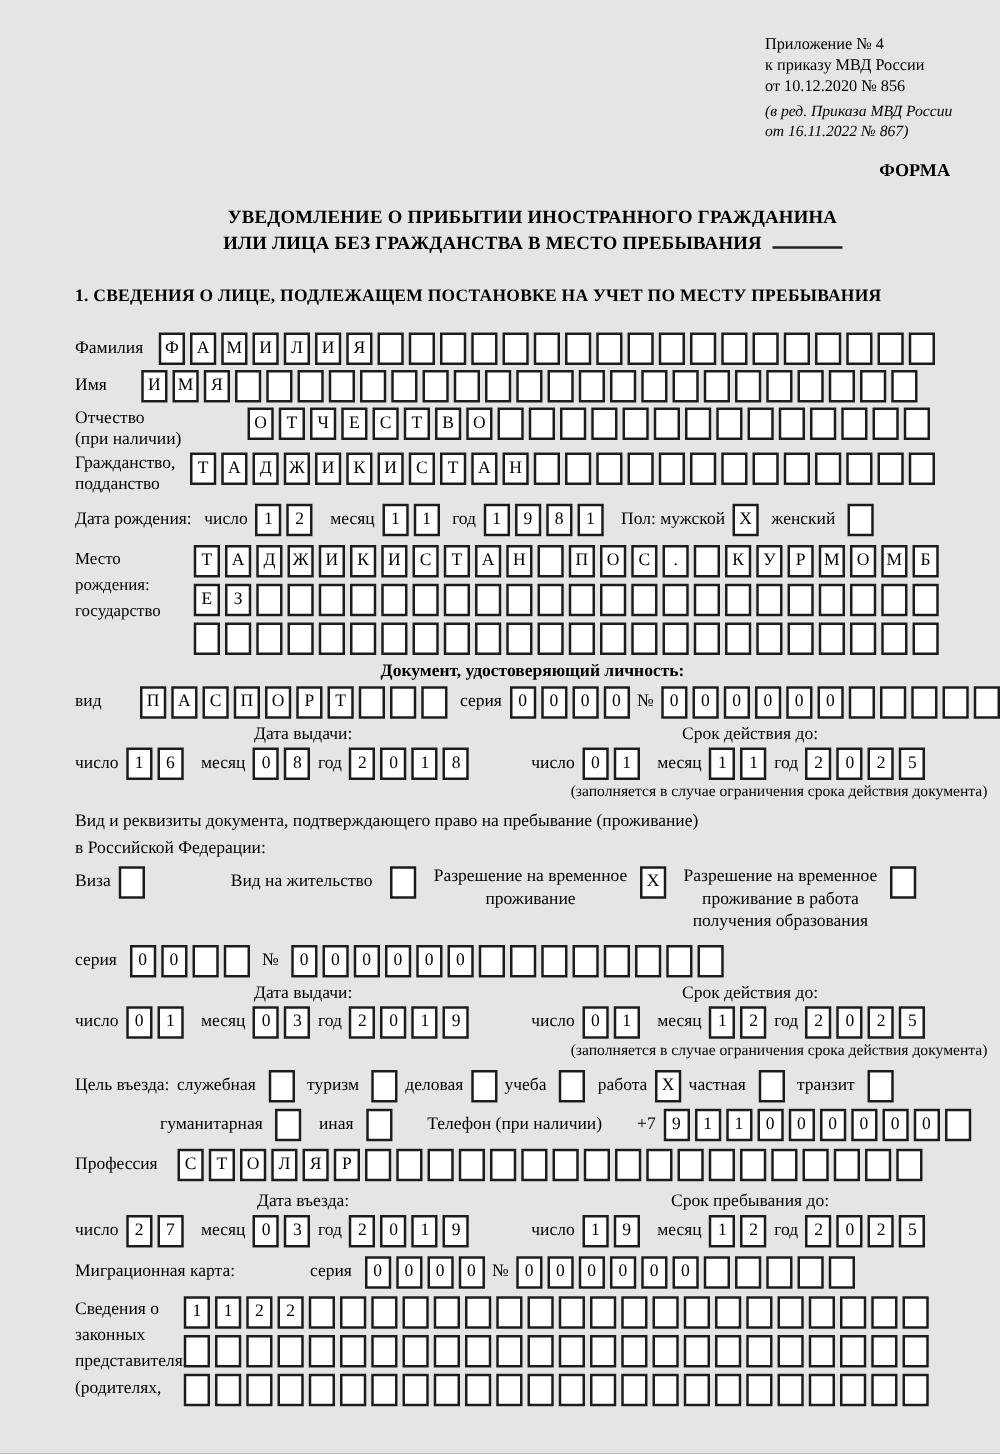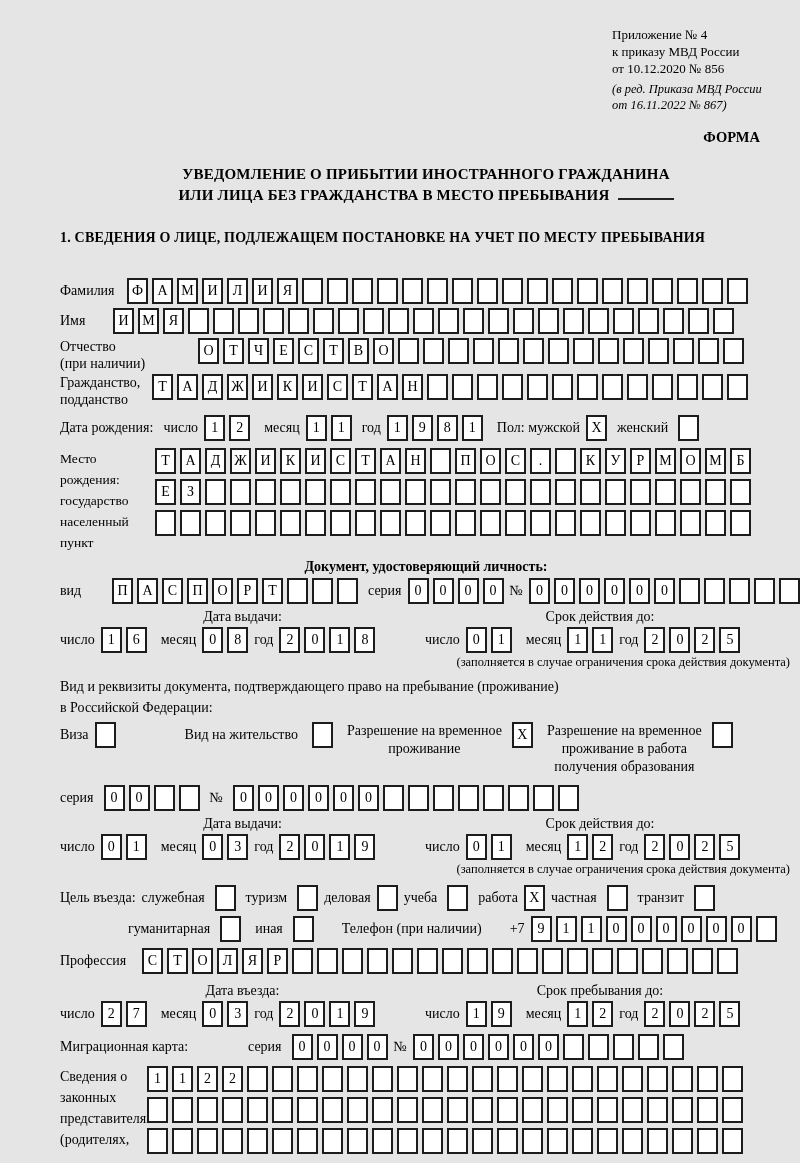--- a/index.html
+++ b/index.html
@@ -51,21 +51,21 @@
   </div>
   <div class="forma">ФОРМА</div>
 
   <div class="title">
     <div>УВЕДОМЛЕНИЕ О ПРИБЫТИИ ИНОСТРАННОГО ГРАЖДАНИНА</div>
     <div><span>ИЛИ ЛИЦА БЕЗ ГРАЖДАНСТВА В МЕСТО ПРЕБЫВАНИЯ</span><span class="blank-line"></span></div>
   </div>
 
   <div class="sect">1. СВЕДЕНИЯ О ЛИЦЕ, ПОДЛЕЖАЩЕМ ПОСТАНОВКЕ НА УЧЕТ ПО МЕСТУ ПРЕБЫВАНИЯ</div>
 
-  <div class="row" style="margin-top:32px;">
+  <div class="row" style="margin-top:20px;">
     <div class="lbl" style="width:67px;">Фамилия</div>
     <div class="boxrow">
         <span class="cbox">Ф</span>
         <span class="cbox">А</span>
         <span class="cbox">М</span>
         <span class="cbox">И</span>
         <span class="cbox">Л</span>
         <span class="cbox">И</span>
         <span class="cbox">Я</span>
         <span class="cbox"></span>
@@ -220,21 +220,20 @@
       <div class="gap10"></div>
     <div class="boxrow">
         <span class="cbox"></span>
       </div>
   </div>
 
   <div class="row top" style="margin-top:7px;">
     <div class="lblcol" style="width:95px;font-size:13.5px;line-height:21px;">
       <div>Место рождения:</div>
       <div>государство</div>
-      <div>населенный пункт</div>
     </div>
     <div>
       <div class="boxrow">
           <span class="cbox">Т</span>
           <span class="cbox">А</span>
           <span class="cbox">Д</span>
           <span class="cbox">Ж</span>
           <span class="cbox">И</span>
           <span class="cbox">К</span>
           <span class="cbox">И</span>

